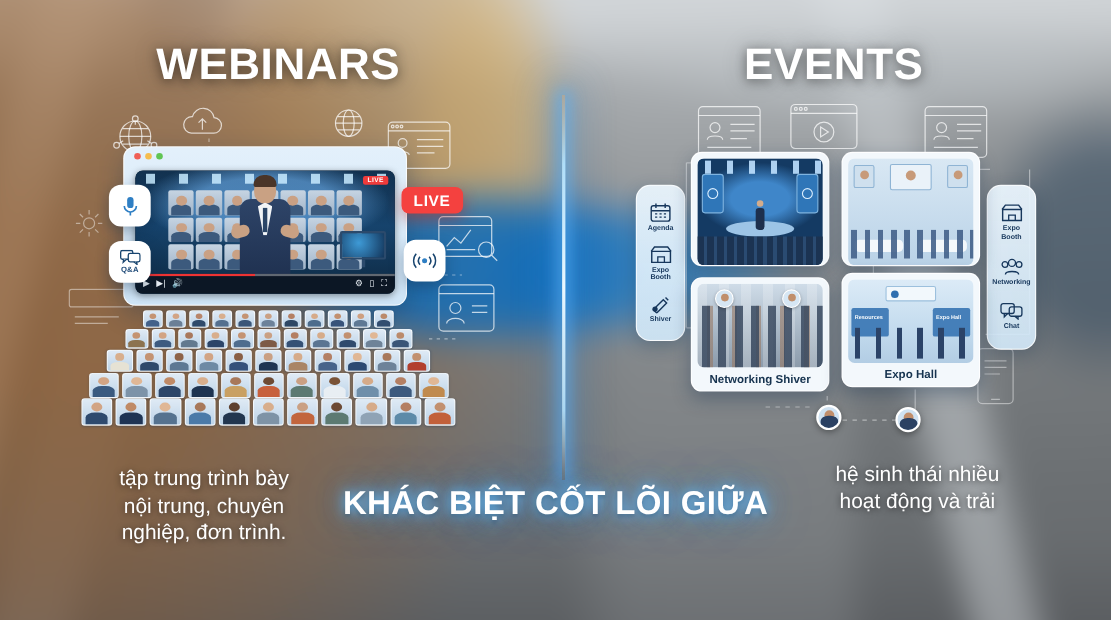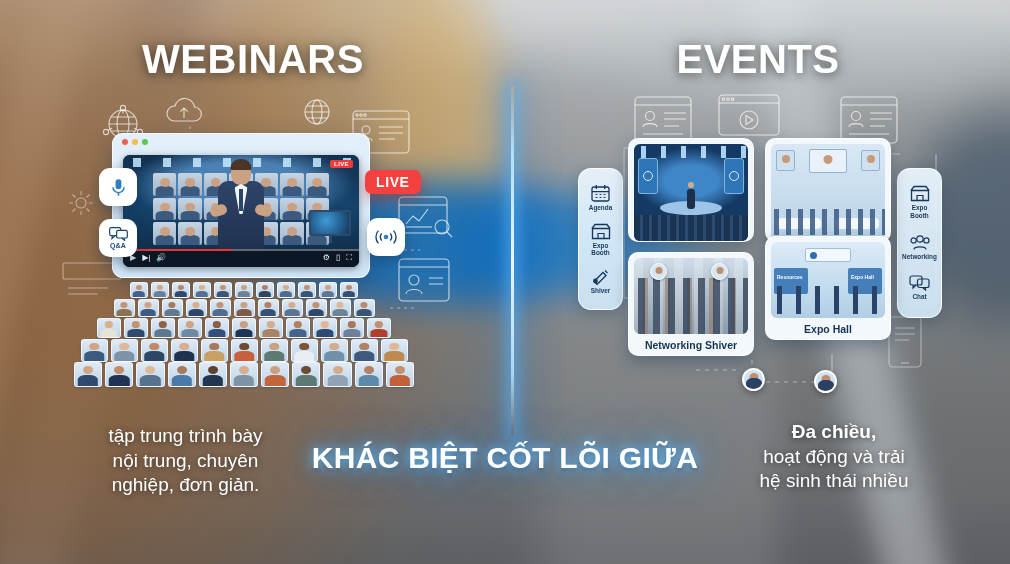--- a/index.html
+++ b/index.html
@@ -199,21 +199,21 @@
     background:#f3f8fc; box-shadow:0 6px 16px rgba(20,50,80,.35);
     border:1px solid rgba(255,255,255,.85); overflow:hidden;
     display:flex; flex-direction:column;
   }
   .ev-thumb{ flex:1; margin:5px 5px 0 5px; border-radius:6px; overflow:hidden; position:relative; }
   .ev-cap{ height:21px; display:flex; align-items:center; justify-content:center;
     font-size:10.5px; font-weight:700; color:#16334f; }
   #card-main    { left:628px; top:138px; }
   #card-break   { left:765px; top:138px; }
   #card-network { left:628px; top:252px; }
-  #card-expo    { left:765px; top:236px; }
+  #card-expo    { left:765px; top:248px; }
 
   .th-mainstage{ position:absolute; inset:0;
     background:radial-gradient(ellipse 58% 40% at 50% 38%, #3f86c9 0 40%, #143a63 85%);}
   .th-mainstage .lights{position:absolute; left:0; right:0; top:2px; height:12px;
     background:repeating-linear-gradient(90deg,rgba(0,0,0,0) 0 7px,rgba(190,225,255,.9) 7px 12px,rgba(0,0,0,0) 12px 20px); filter:blur(.4px);}
   .th-mainstage .podium{position:absolute; left:50%; bottom:26px; transform:translateX(-50%);
     width:62px;height:14px;border-radius:50%;background:#9dc4e6;}
   .th-mainstage .spk{position:absolute; left:50%; bottom:32px; transform:translateX(-50%); width:8px;height:20px;
     background:#1d2f4d; border-radius:3px;}
   .th-mainstage .spk::after{content:"";position:absolute;left:50%;top:-7px;transform:translateX(-50%);
@@ -822,24 +822,23 @@
     <b></b>
   </div>
 <div class="node-av" id="node-b">
     <i></i>
     <b></b>
   </div>
 
 <div class="side-copy" id="copy-left">
   <span class="body">tập trung trình bày</span>
   <span class="body">nội trung, chuyên</span>
-  <span class="body">nghiệp, đơn giản.</span>
+  <span class="body">nghiệp, đơn trình.</span>
 </div>
 
 <div class="side-copy" id="copy-right">
-  <span class="lead">Đa chiều,</span>
+  <span class="body">hệ sinh thái nhiều</span>
   <span class="body">hoạt động và trải</span>
-  <span class="body">hệ sinh thái nhiều</span>
 </div>
 
 <div id="center-copy">
   <span>KHÁC BIỆT CỐT LÕI GIỮA</span>
 </div>
 
 </body></html>

